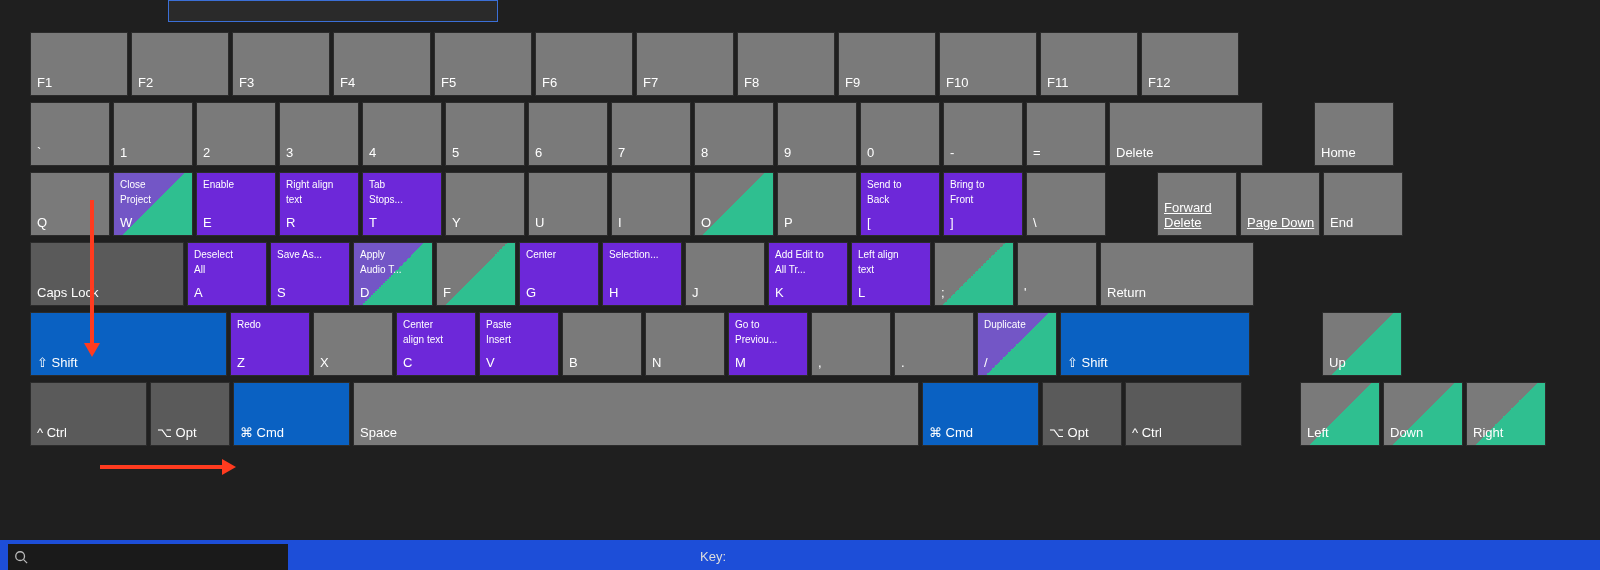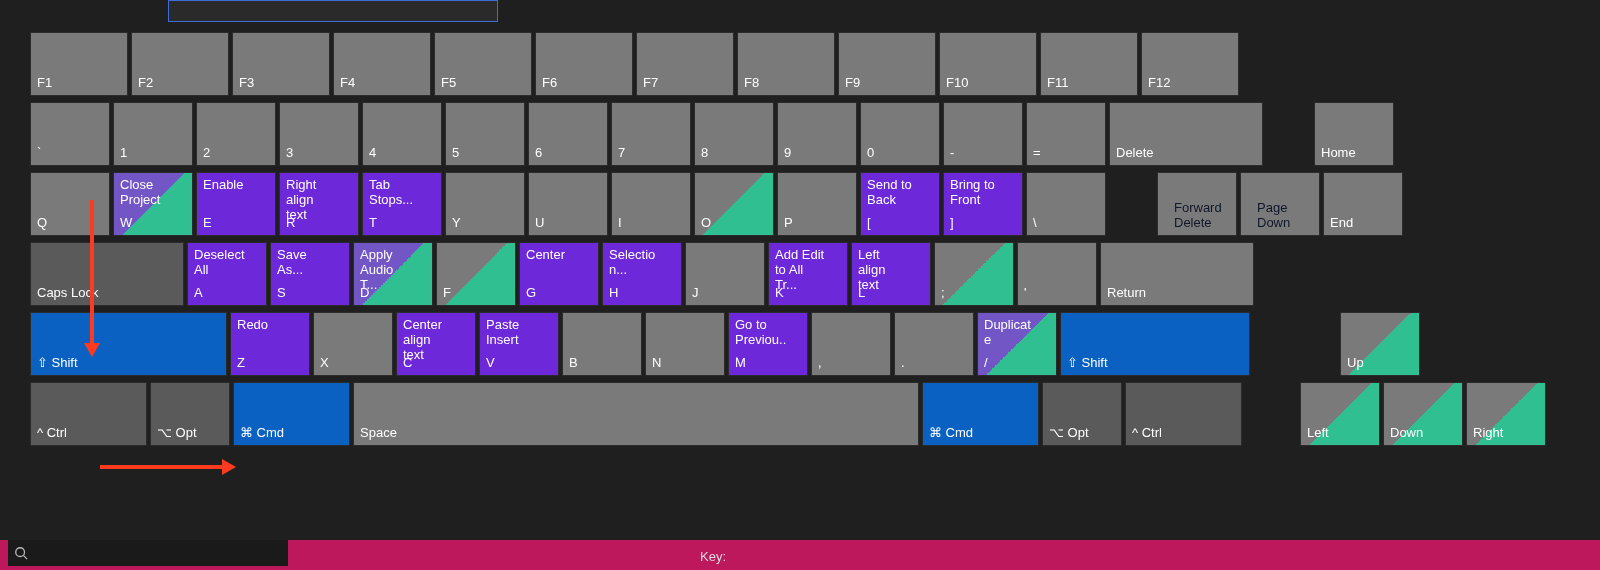--- a/index.html
+++ b/index.html
@@ -31,30 +31,30 @@
   }
   .key.dark   { background: #5a5a5a; }
   .key.purple { background: #6d28d9; }
   .key.purple-green { background: linear-gradient(135deg,#7356c6 0,#7356c6 50%,#2fbf90 50%,#2fbf90 100%); }
   .key.gray-green   { background: linear-gradient(135deg,#7a7a7a 0,#7a7a7a 50%,#2fbf90 50%,#2fbf90 100%); }
   .key.blue   { background: #0a61c2; }.w80{width:80px}.w98{width:98px}.w117{width:117px}
   .w154{width:154px}.w190{width:190px}.w197{width:197px}.w566{width:566px}
 
   .key .tl {
     position: absolute; left: 6px; top: 4px; right: 20px;
-    font-size: 13px; line-height: 15px; color: #fff;
+    font-size: 10px; line-height: 15px; color: #fff;
     word-break: break-word;
   }
   .key .bl {
     position: absolute; left: 6px; bottom: 5px;
     font-size: 13px; color: #fff;
   }
   .key .bmid {
-    position: absolute; left: 16px; bottom: 5px;
-    font-size: 13px; color: #0f172a;
+    position: absolute; left: 6px; bottom: 5px;
+    font-size: 13px; color: #ffffff; text-decoration: underline;
   }
 
   .arrow1 {
     position: absolute; left: 90px; top: 200px; width: 4px; height: 145px;
     background: #ff3b1f;
   }
   .arrow1::after {
     content:""; position:absolute; left:-6px; bottom:-12px;
     border-left:8px solid transparent; border-right:8px solid transparent;
     border-top:14px solid #ff3b1f;
@@ -69,21 +69,21 @@
     border-left:14px solid #ff3b1f;
   }
 
   .appset {
     position: absolute; left: 168px; top: 0; width: 330px; height: 22px;
     border: 1px solid #3b6fd6; background: #2a2a2a;
   }
 
   .footer {
     position: absolute; left: 0; bottom: 0; width: 100%; height: 30px;
-    background: #be185d; color: #bbb; display:flex; align-items:flex-start;
+    background: #1d4ed8; color: #bbb; display:flex; align-items:flex-end;
   }
   .search {
     width: 280px; height: 26px; margin-left: 8px;
     background: #1a1a1a; display:flex; align-items:center; padding-left:6px;
   }
   .search svg { width:14px; height:14px; stroke:#bbb; fill:none; }
   .keylabel { position:absolute; left:700px; bottom:6px; color:#ddd; }
 </style>
 </head>
 <body>
@@ -348,21 +348,21 @@
           </div>
         <div class="key purple-green w80">
             <span class="tl">Duplicate</span>
             <span class="bl">/</span>
           </div>
         <div class="key blue w190">
             <span class="bl">⇧ Shift</span>
           </div>
       </div>
     </div>
-    <div class="nav-block" style="margin-left:87px;">
+    <div class="nav-block" style="margin-left:69px;">
       <div class="row">
         <div class="key gray-green w80">
             <span class="bl">Up</span>
           </div>
       </div>
     </div>
   </div>
 
   <div style="display:flex; gap:10px;">
     <div class="main-block">

